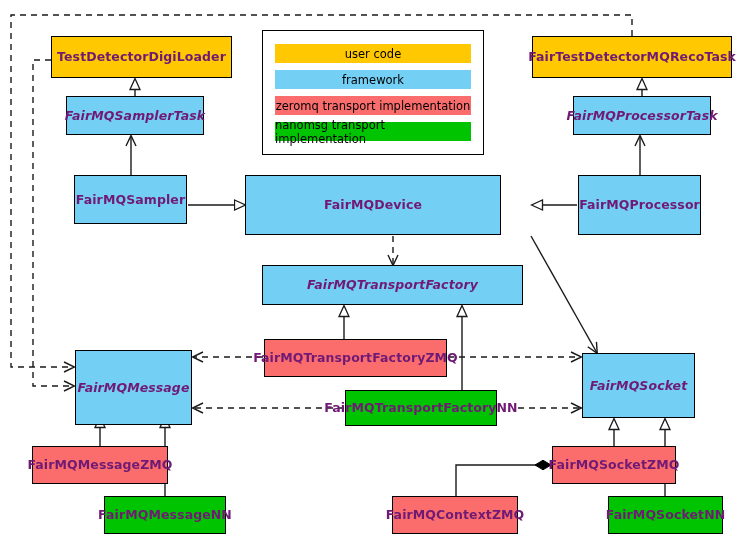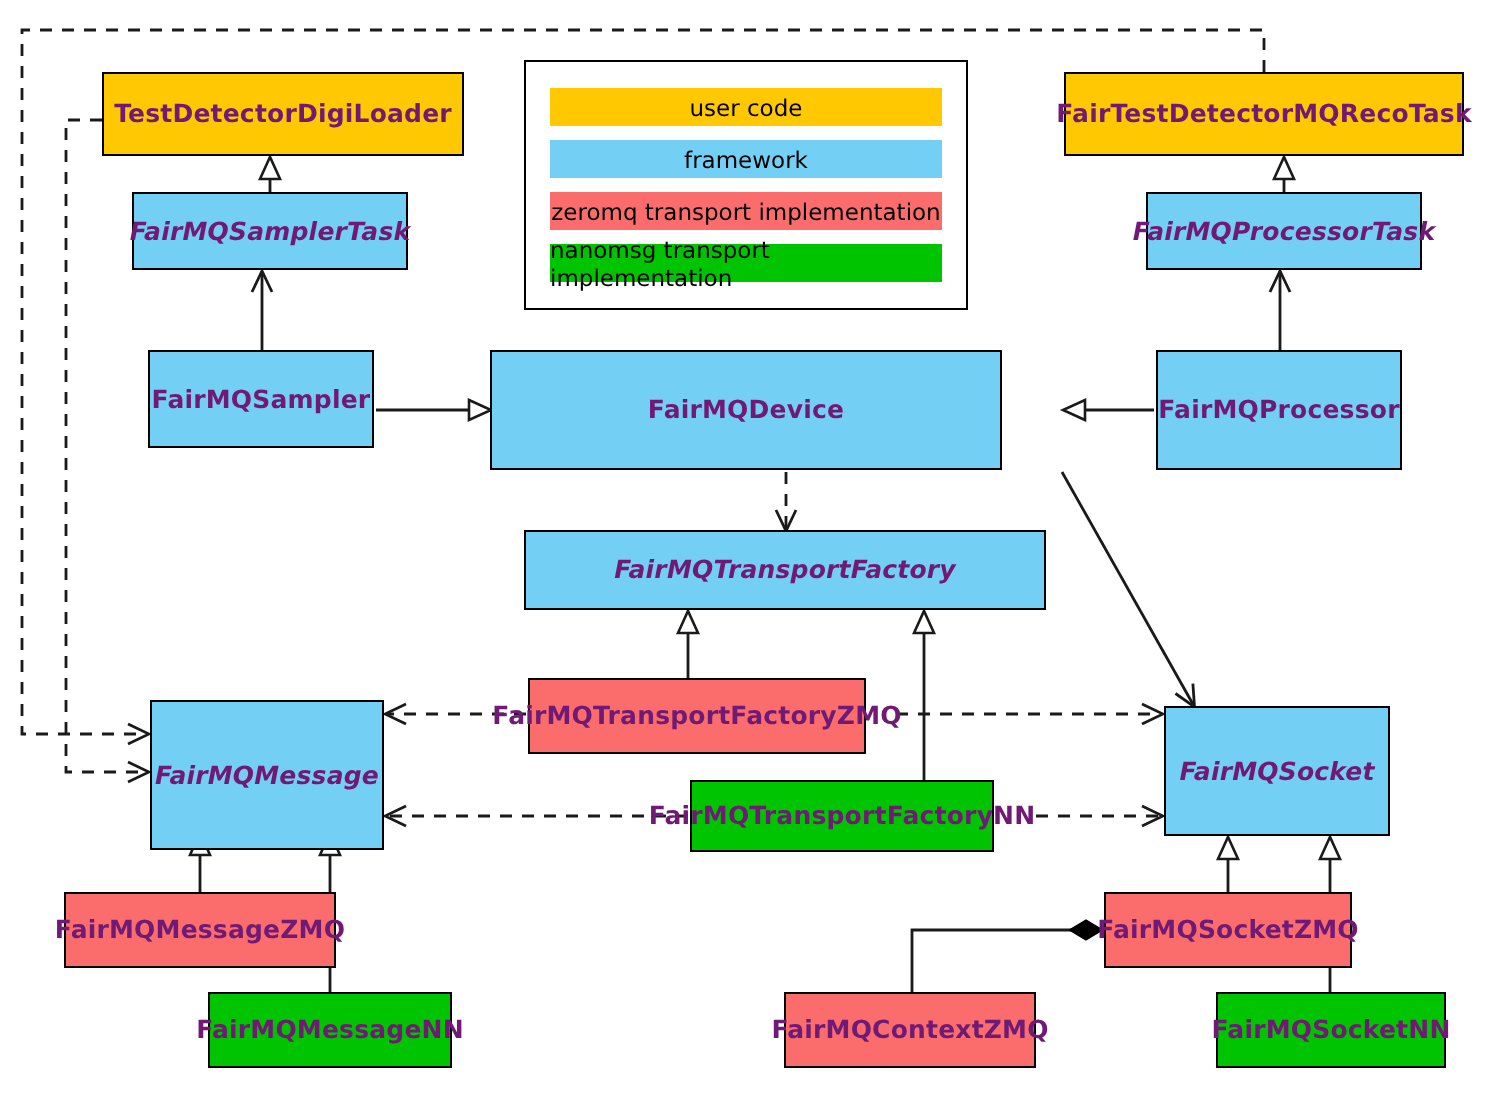--- a/index.html
+++ b/index.html
@@ -168,21 +168,21 @@
   </div>
 
   <div class="node c-framework" style="left:578px;top:175px;width:123px;height:60px;">
     <span>FairMQProcessor</span>
   </div>
 
   <div class="node c-framework abstract" style="left:262px;top:265px;width:261px;height:40px;">
     <span>FairMQTransportFactory</span>
   </div>
 
-  <div class="node c-zmq" style="left:264px;top:339px;width:169px;height:38px;">
+  <div class="node c-zmq" style="left:264px;top:339px;width:183px;height:38px;">
     <span>FairMQTransportFactoryZMQ</span>
   </div>
 
   <div class="node c-nn" style="left:345px;top:390px;width:152px;height:36px;">
     <span>FairMQTransportFactoryNN</span>
   </div>
 
   <div class="node c-framework abstract" style="left:75px;top:350px;width:117px;height:75px;">
     <span>FairMQMessage</span>
   </div>

